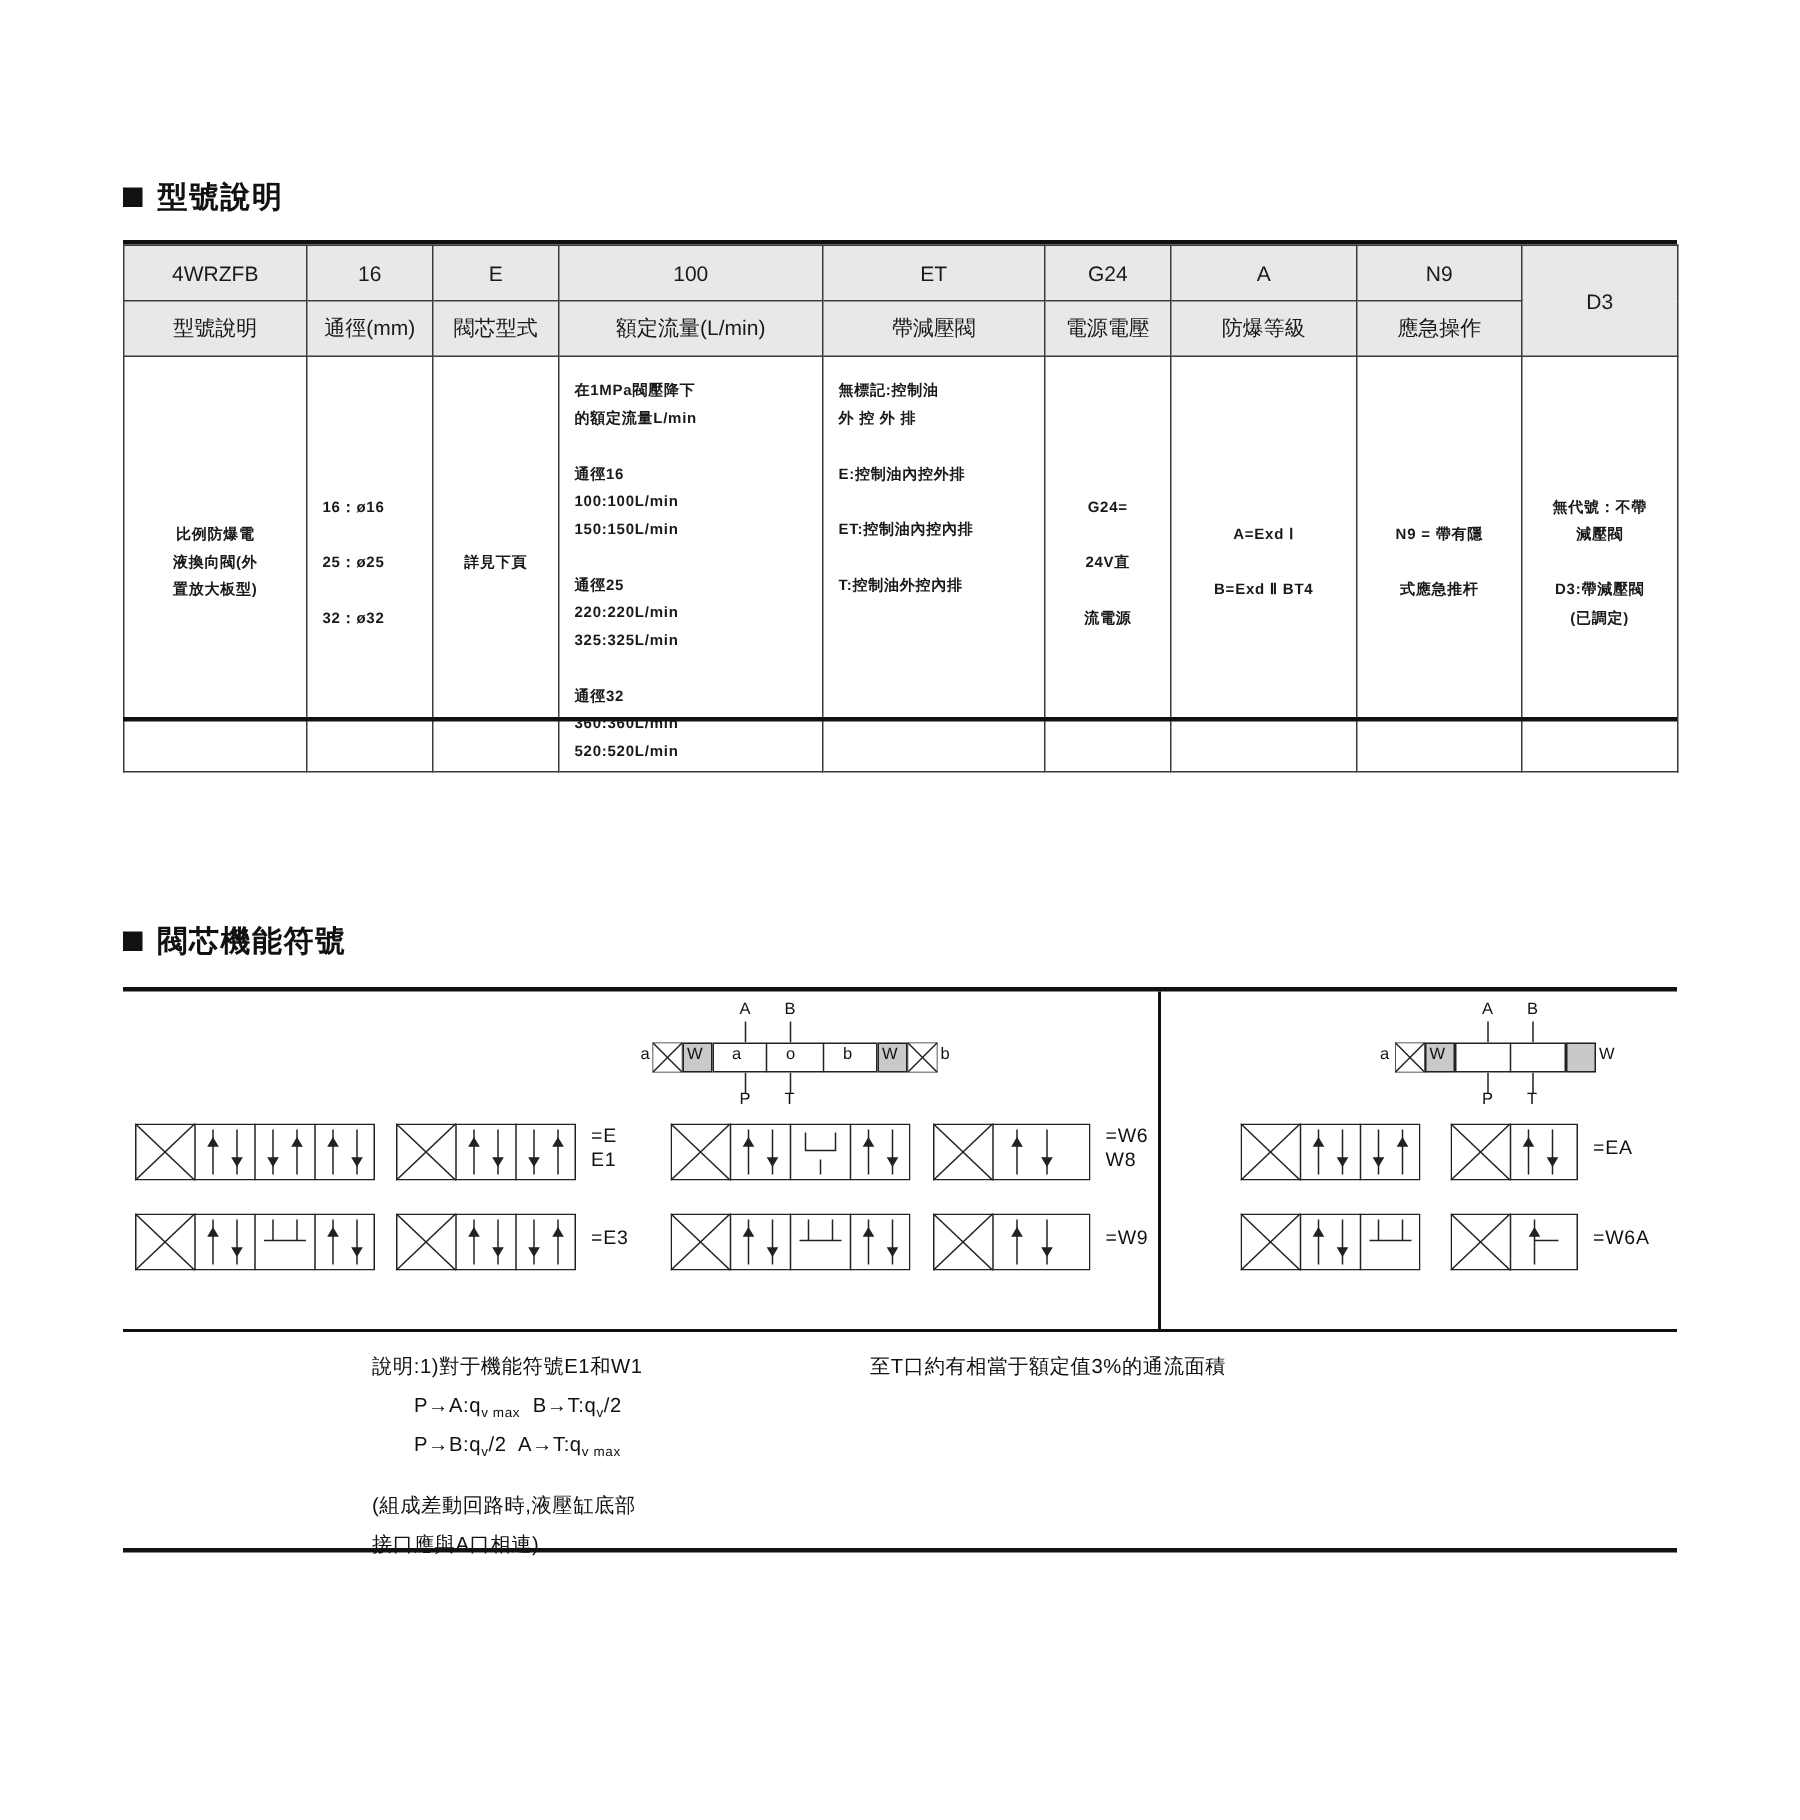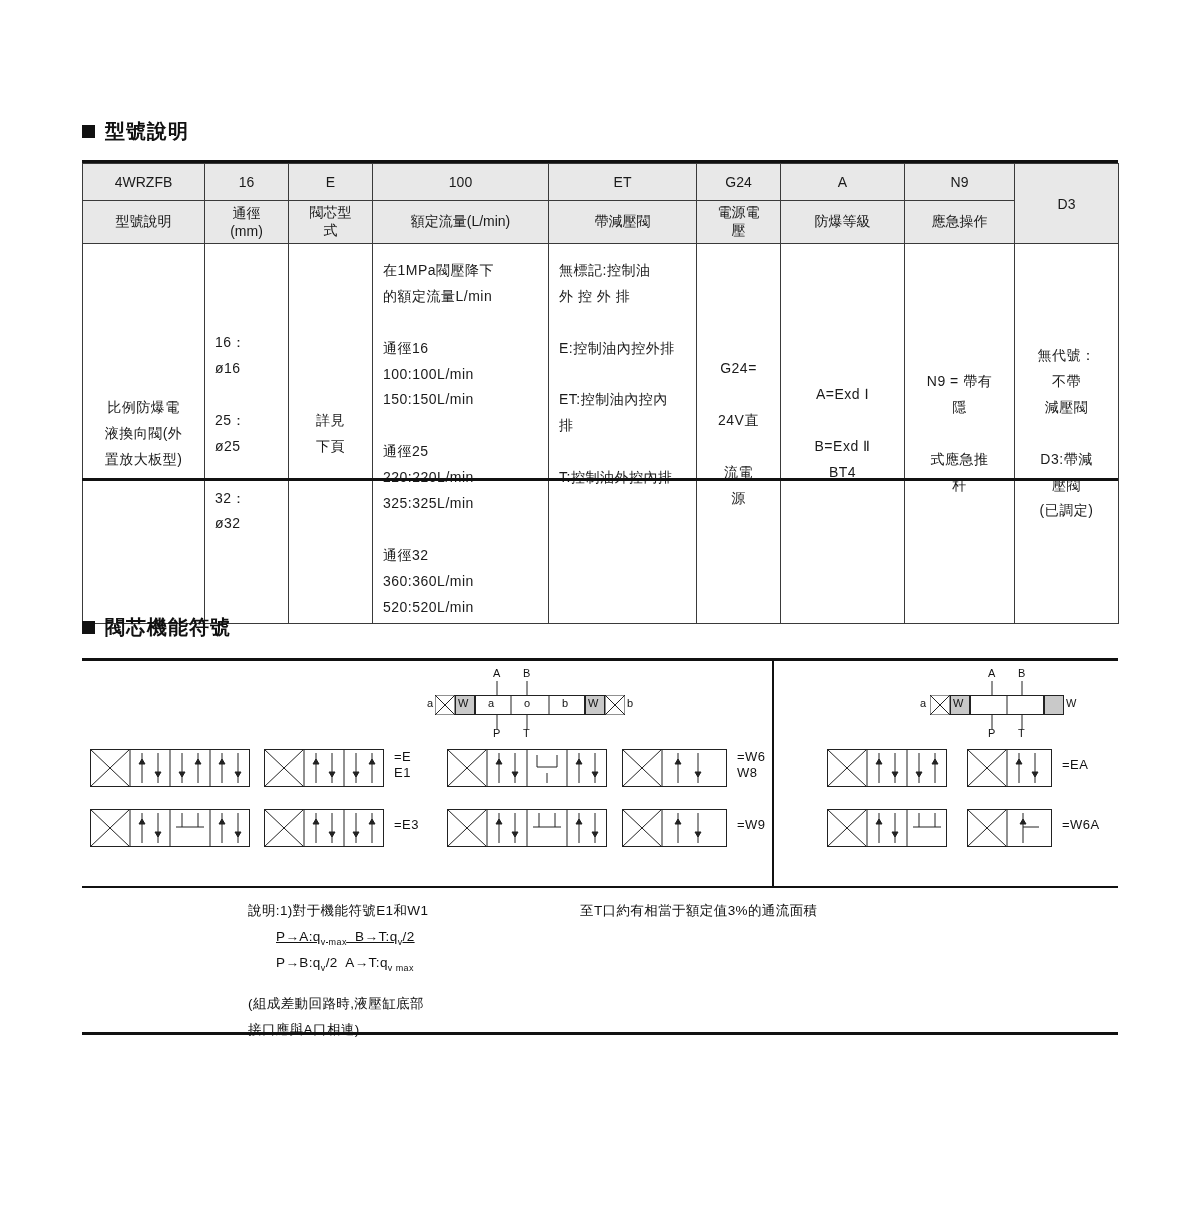--- a/index.html
+++ b/index.html
@@ -50,39 +50,40 @@
     top: 163px;
     width: 1036px;
     border-collapse: collapse;
     table-layout: fixed;
     font-size: 13.5px;
   }
   .model-table td {
     border: 1px solid #3a3a3a;
     text-align: center;
     vertical-align: middle;
-    padding: 3px 20px;
+    padding: 3px 4px;
   }
   .model-table tr.row-code td {
     height: 30px;
     background: #e8e8e8;
     font-size: 14px;
   }
   .model-table tr.row-name td {
     height: 30px;
     background: #e8e8e8;
     font-size: 14px;
   }
   .model-table tr.row-desc td {
     height: 245px;
     vertical-align: middle;
     background: #ffffff;
-    font-size: 14px;
+    font-size: 10px;
     line-height: 1.85;
     letter-spacing: 0.5px;
+    font-weight: bold;
   }
   .cell-d3 {
     background: #e8e8e8;
   }
   .mono-ish {
     font-family: "Liberation Sans", sans-serif;
     letter-spacing: 1.2px;
   }
   .lefty {
     text-align: left !important;
@@ -563,21 +564,21 @@
     </svg>
 
     <div class="lbl" style="left:980px; top:156px;">=W6A</div>
 
   </div>
 
   <div class="rule" style="left:82px; top:886px; width:1036px; height:2px;"></div>
 
   <div class="notes" style="left:248px; top:898px; width:290px;">
     <div>說明:1)對于機能符號E1和W1</div>
-    <div style="padding-left:28px;text-decoration:underline;">P→A:q<span class="sub">v max</span>&nbsp; B→T:q<span class="sub">v</span>/2</div>
+    <div style="padding-left:28px;">P→A:q<span class="sub">v max</span>&nbsp; B→T:q<span class="sub">v</span>/2</div>
     <div style="padding-left:28px;">P→B:q<span class="sub">v</span>/2&nbsp; A→T:q<span class="sub">v max</span></div>
     <div style="height:14px;"></div>
     <div>(組成差動回路時,液壓缸底部</div>
     <div>接口應與A口相連)</div>
   </div>
 
   <div class="notes" style="left:552px; top:898px; width:440px;">
     <div style="padding-left:28px;">至T口約有相當于額定值3%的通流面積</div>
   </div>
 

